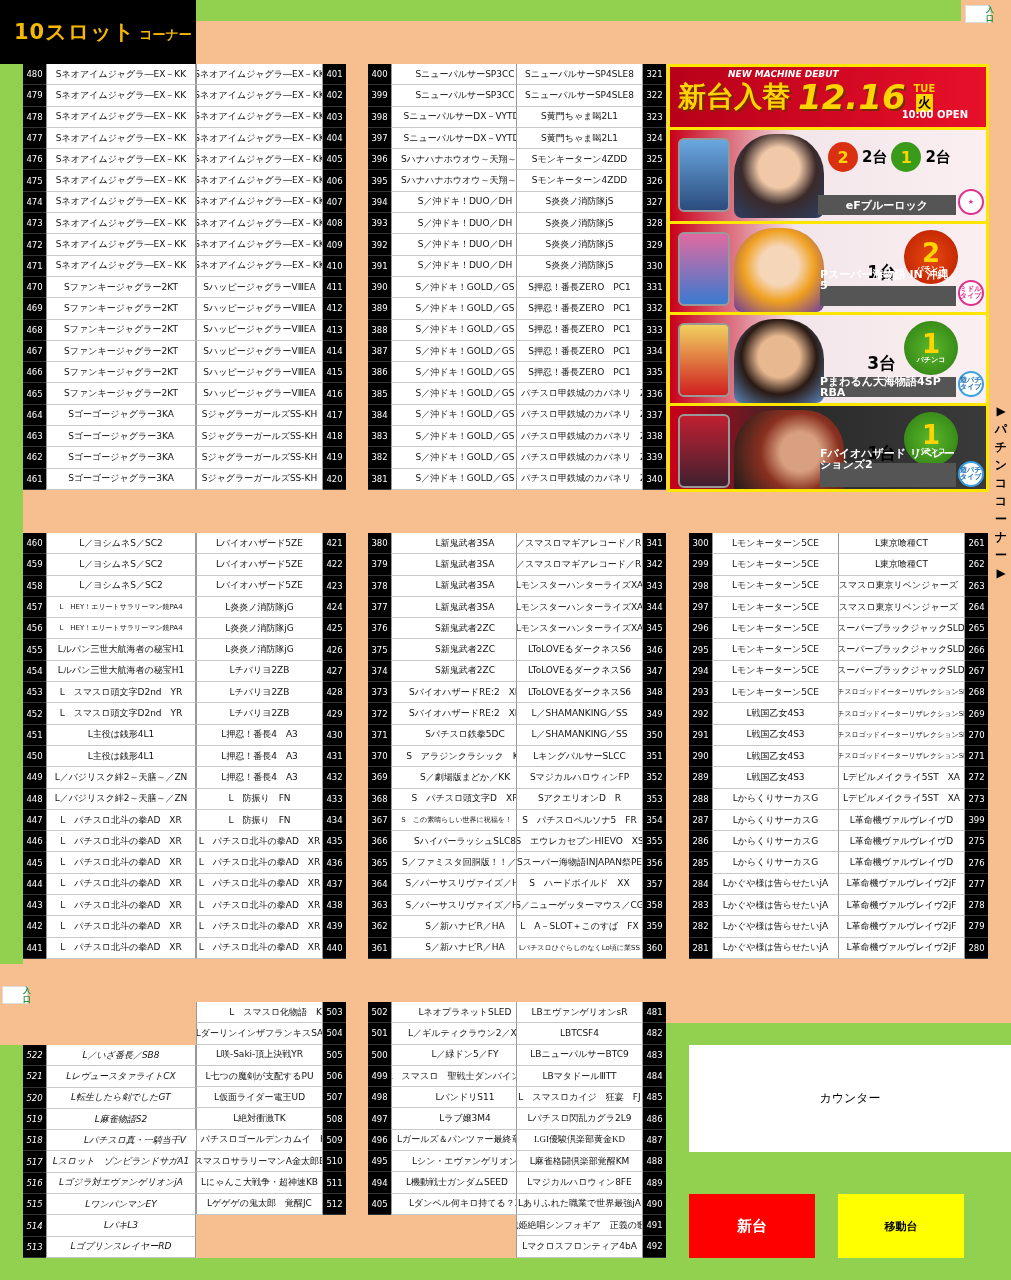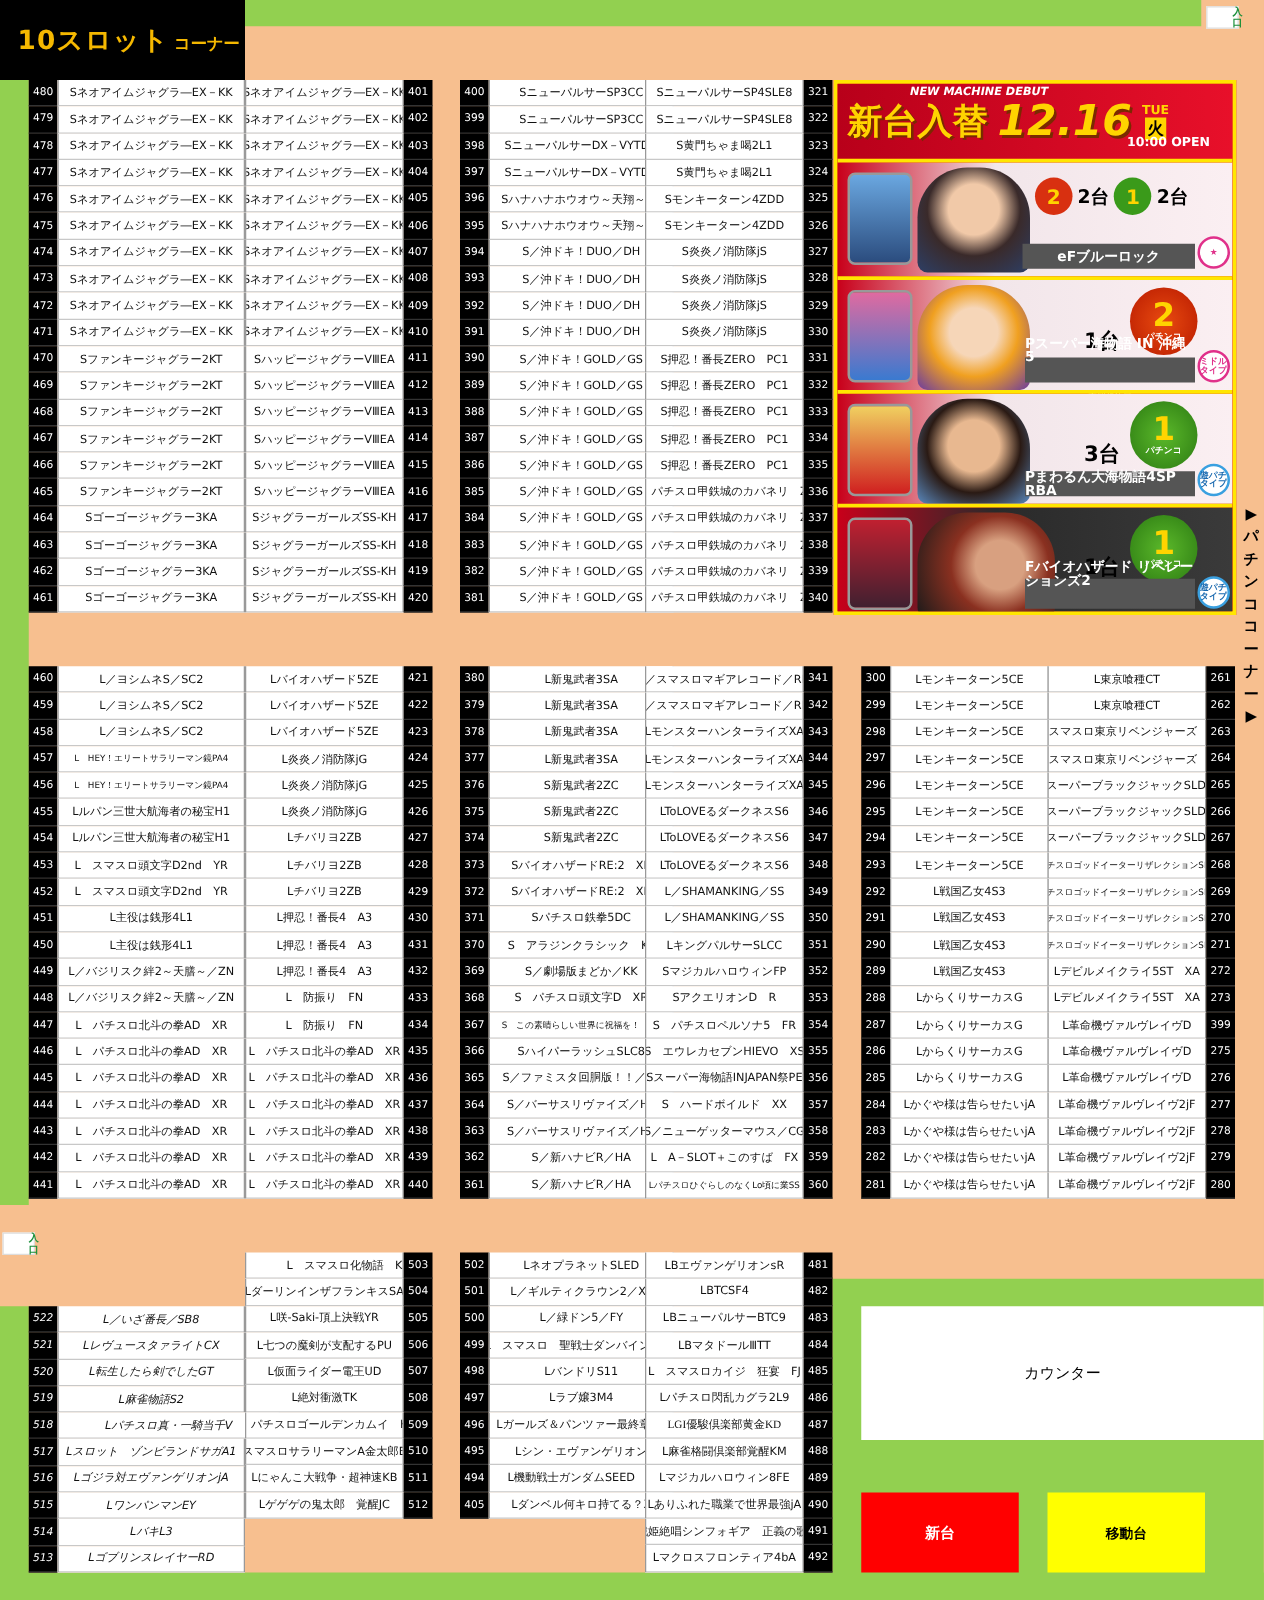--- a/index.html
+++ b/index.html
@@ -38,21 +38,21 @@
   .panel .badge.green { background: radial-gradient(#5bb82a,#2b7a12); }
   .panel .type { position: absolute; right: 2px; bottom: 6px; width: 26px; height: 26px; border-radius: 50%; background: #fff; border: 2px solid #3aa0e0; color: #1a6ab0; font-size: 7px; font-weight: bold; display: flex; flex-direction: column; align-items: center; justify-content: center; line-height: 7px; }
   .panel .type.mid { border-color: #e0308a; color: #e0308a; }
   .panel1-tags { position: absolute; left: 158px; top: 12px; display: flex; gap: 4px; align-items: center; }
   .pill { width: 30px; height: 30px; border-radius: 50%; color: #ffd400; font-weight: bold; font-size: 16px; display: flex; align-items: center; justify-content: center; }
   .pill.red { background: #d83010; }
   .pill.green { background: #3a9a1a; }
   .zodai { color: #000; font-size: 15px; font-weight: bold; }
   .vert-label { left: 992px; top: 402px; width: 18px; display: flex; flex-direction: column; align-items: center; font-size: 12px; font-weight: bold; color: #000; line-height: 18px; }
   .counter { left: 689px; top: 1045px; width: 322px; height: 107px; background: #fff; display: flex; align-items: center; justify-content: center; font-size: 12px; color: #000; }
-  .btn-new { left: 689px; top: 1194px; width: 126px; height: 64px; background: #ff0000; color: #fff; font-size: 12px; font-weight: bold; display: flex; align-items: center; justify-content: center; }
+  .btn-new { left: 689px; top: 1194px; width: 126px; height: 64px; background: #ff0000; color: #fff; font-size: 15px; font-weight: bold; display: flex; align-items: center; justify-content: center; }
   .btn-move { left: 838px; top: 1194px; width: 126px; height: 64px; background: #ffff00; color: #000; font-size: 11px; font-weight: bold; display: flex; align-items: center; justify-content: center; }
 </style>
 </head>
 <body>
 
 <div class="abs green" style="left:196px;top:0;width:765px;height:21px;"></div>
 <div class="abs green" style="left:0;top:64px;width:23px;height:900px;"></div>
 <div class="abs green" style="left:0;top:1045px;width:23px;height:235px;"></div>
 <div class="abs green" style="left:0;top:1258px;width:1011px;height:22px;"></div>
 <div class="abs green" style="left:666px;top:1023px;width:345px;height:257px;"></div>

